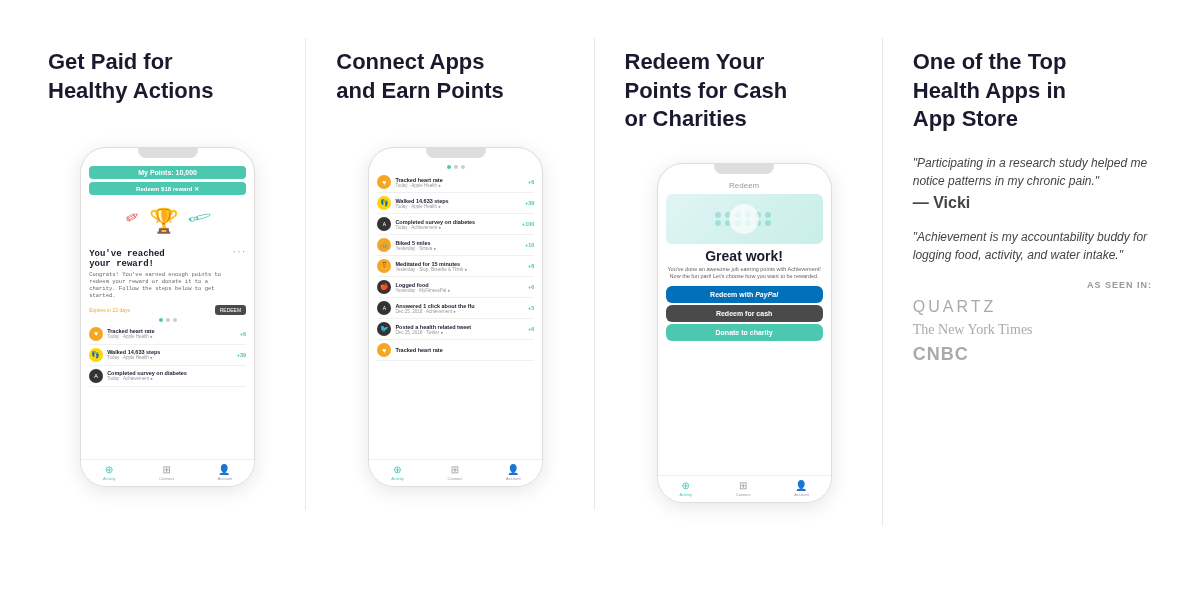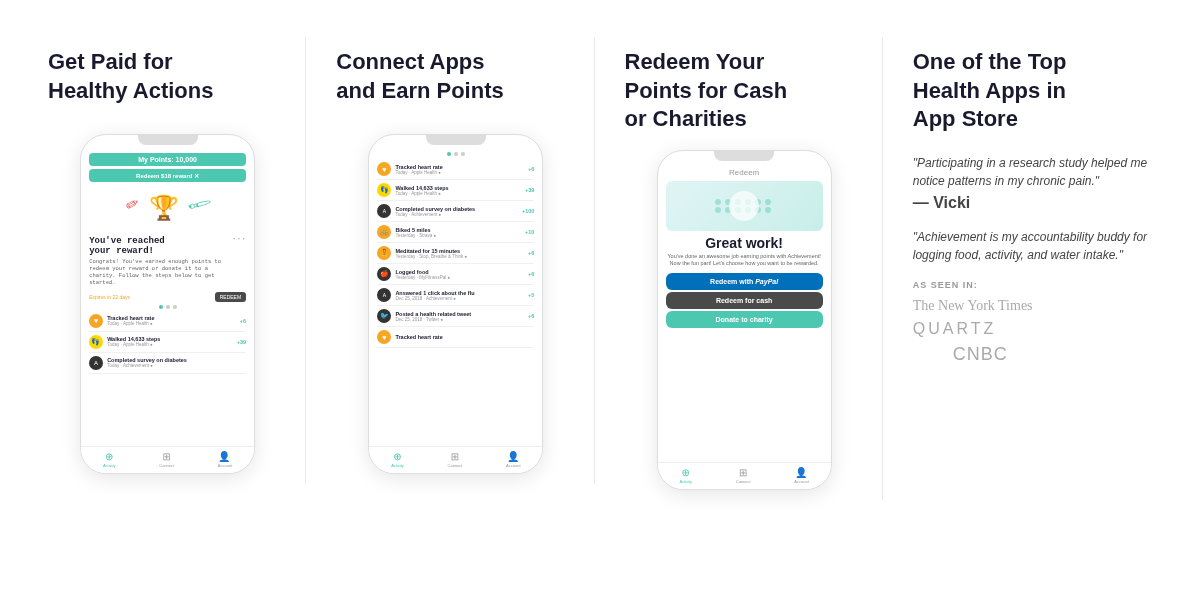--- a/index.html
+++ b/index.html
@@ -42,21 +42,21 @@
     }
     .phone-mockup {
       width: 175px;
       height: 340px;
       background: #fff;
       border-radius: 26px;
       border: 1.5px solid #ddd;
       box-shadow: 0 4px 20px rgba(0,0,0,0.1);
       overflow: hidden;
       position: relative;
-      margin: 0 auto;
+      margin: 13px auto;
       align-self: center;
     }
     .phone-notch {
       width: 60px;
       height: 10px;
       background: #ddd;
       border-radius: 0 0 8px 8px;
       margin: 0 auto;
     }
     
@@ -347,41 +347,41 @@
       text-align: left;
       margin-top: 4px;
     }
     .as-seen-in {
       font-size: 9px;
       color: #999;
       letter-spacing: 1px;
       font-weight: 600;
       margin-top: 5px;
       margin-bottom: 8px;
+      text-align: right;
     }
     .press-logo {
       font-family: Georgia, serif;
       color: #aaa;
       margin-bottom: 6px;
     }
     .press-nyt {
       font-size: 14px;
     }
     .press-quartz {
       font-size: 16px;
       letter-spacing: 3px;
       font-family: -apple-system, sans-serif;
       font-weight: 300;
     }
     .press-cnbc {
       font-size: 18px;
-      font-weight: 400;
+      font-weight: 700;
       font-family: -apple-system, sans-serif;
       letter-spacing: 1px;
-      margin-left: 40px;
     }
   </style>
 </head>
 <body>
 
 <div class="container">
 
   <div class="feature-card">
     <div class="feature-title">Get Paid for<br>Healthy Actions</div>
     <div class="phone-mockup">
@@ -600,18 +600,18 @@
   <div class="testimonials-card">
     <div class="top-health-title">One of the Top<br>Health Apps in<br>App Store</div>
     <div class="testimonial">
       <div class="testimonial-text">"Participating in a research study helped me notice patterns in my chronic pain."</div>
       <div class="testimonial-author">— Vicki</div>
     </div>
     <div class="testimonial">
       <div class="testimonial-text">"Achievement is my accountability buddy for logging food, activity, and water intake."</div>
     </div>
     <div class="as-seen-in">AS SEEN IN:</div>
+    <div class="press-logo press-quartz">QUARTZ</div>
     <div class="press-logo press-nyt">The New York Times</div>
-    <div class="press-logo press-quartz">QUARTZ</div>
     <div class="press-logo press-cnbc">CNBC</div>
   </div>
 
 </div>
 
 </body></html>

